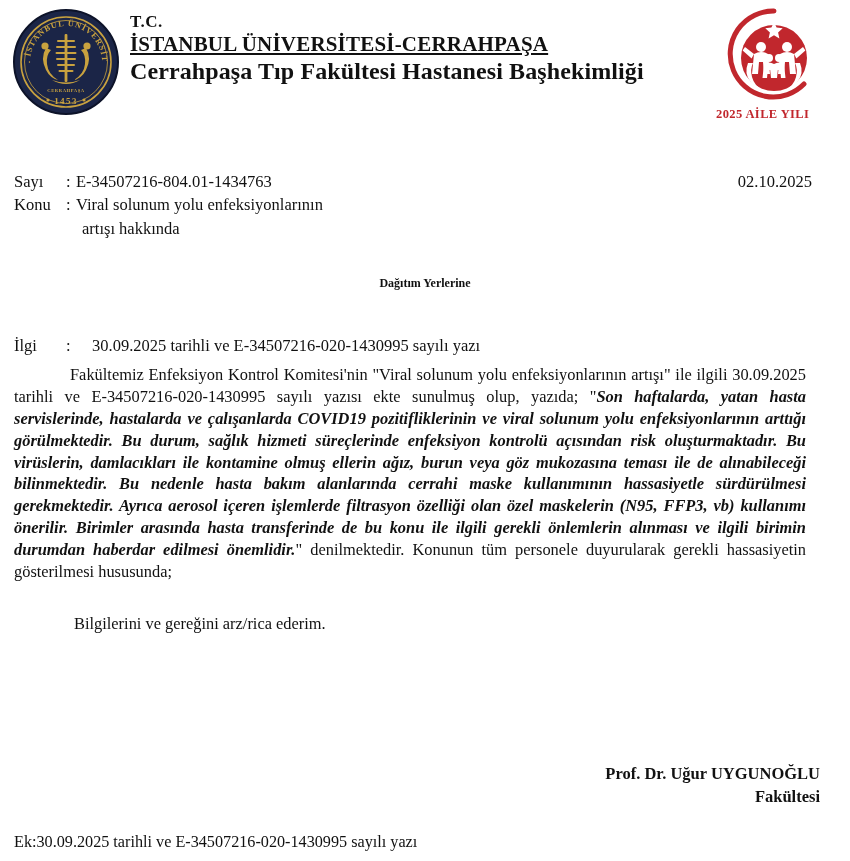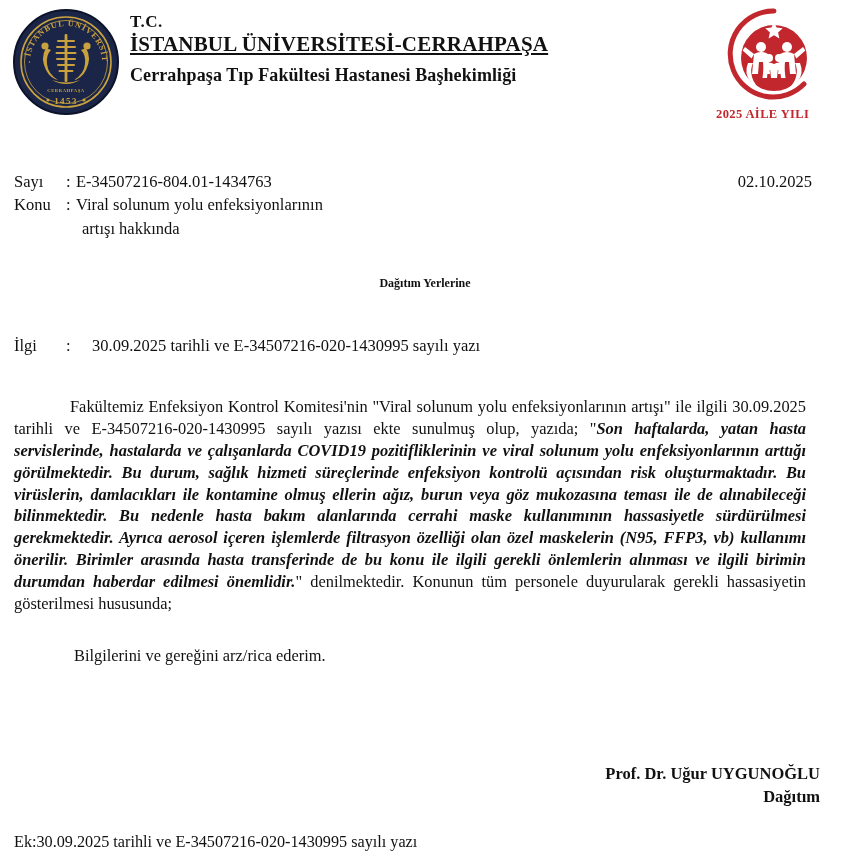--- a/index.html
+++ b/index.html
@@ -50,24 +50,23 @@
   }
   .header-univ {
     font-weight: bold;
     font-size: 21px;
     letter-spacing: 0.2px;
     white-space: nowrap;
     text-decoration: underline;
   }
   .header-unit {
     font-weight: bold;
-    font-size: 18px;
+    font-size: 24px;
     letter-spacing: 0.1px;
     white-space: nowrap;
-    margin-top: 8px;
   }
 
   
   .family-logo {
     position: absolute;
     right: 18px;
     top: 6px;
     width: 116px;
   }
   .family-logo svg { display: block; width: 100px; height: 100px; margin: 0 auto; }
@@ -128,21 +127,21 @@
     display: flex;
   }
   .ilgi-label { width: 52px; flex: none; }
   .ilgi-colon { width: 26px; flex: none; }
   .ilgi-value { flex: 1 1 auto; }
 
   
   .body-area {
     position: absolute;
     left: 14px;
-    top: 396px;
+    top: 364px;
     width: 792px;
   }
   p.para {
     margin: 0;
     font-size: 16.4px;
     line-height: 1.335;
     text-align: justify;
     text-indent: 56px;
     hyphens: none;
   }
@@ -281,16 +280,16 @@
   <span class="ilgi-value">30.09.2025 tarihli ve E-34507216-020-1430995 sayılı yazı</span>
 </div>
 
 <div class="body-area">
   <p class="para"><span>Fakültemiz Enfeksiyon Kontrol Komitesi'nin "Viral solunum yolu enfeksiyonlarının artışı" ile ilgili 30.09.2025 tarihli ve E-34507216-020-1430995 sayılı yazısı ekte sunulmuş olup, yazıda; "</span><span class="quote">Son haftalarda, yatan hasta servislerinde, hastalarda ve çalışanlarda COVID19 pozitifliklerinin ve viral solunum yolu enfeksiyonlarının arttığı görülmektedir. Bu durum, sağlık hizmeti süreçlerinde enfeksiyon kontrolü açısından risk oluşturmaktadır. Bu virüslerin, damlacıkları ile kontamine olmuş ellerin ağız, burun veya göz mukozasına teması ile de alınabileceği bilinmektedir. Bu nedenle hasta bakım alanlarında cerrahi maske kullanımının hassasiyetle sürdürülmesi gerekmektedir. Ayrıca aerosol içeren işlemlerde filtrasyon özelliği olan özel maskelerin (N95, FFP3, vb) kullanımı önerilir. Birimler arasında hasta transferinde de bu konu ile ilgili gerekli önlemlerin alınması ve ilgili birimin durumdan haberdar edilmesi önemlidir.</span><span>" denilmektedir. Konunun tüm personele duyurularak gerekli hassasiyetin gösterilmesi hususunda;</span></p>
   <p class="closing">Bilgilerini ve gereğini arz/rica ederim.</p>
 </div>
 
 <div class="signature">
   <div>Prof. Dr. Uğur UYGUNOĞLU</div>
-  <div>Dağıtım</div>
+  <div>Fakültesi</div>
 </div>
 
 <div class="attachment">Ek:30.09.2025 tarihli ve E-34507216-020-1430995 sayılı yazı</div>
 
 </body></html>

